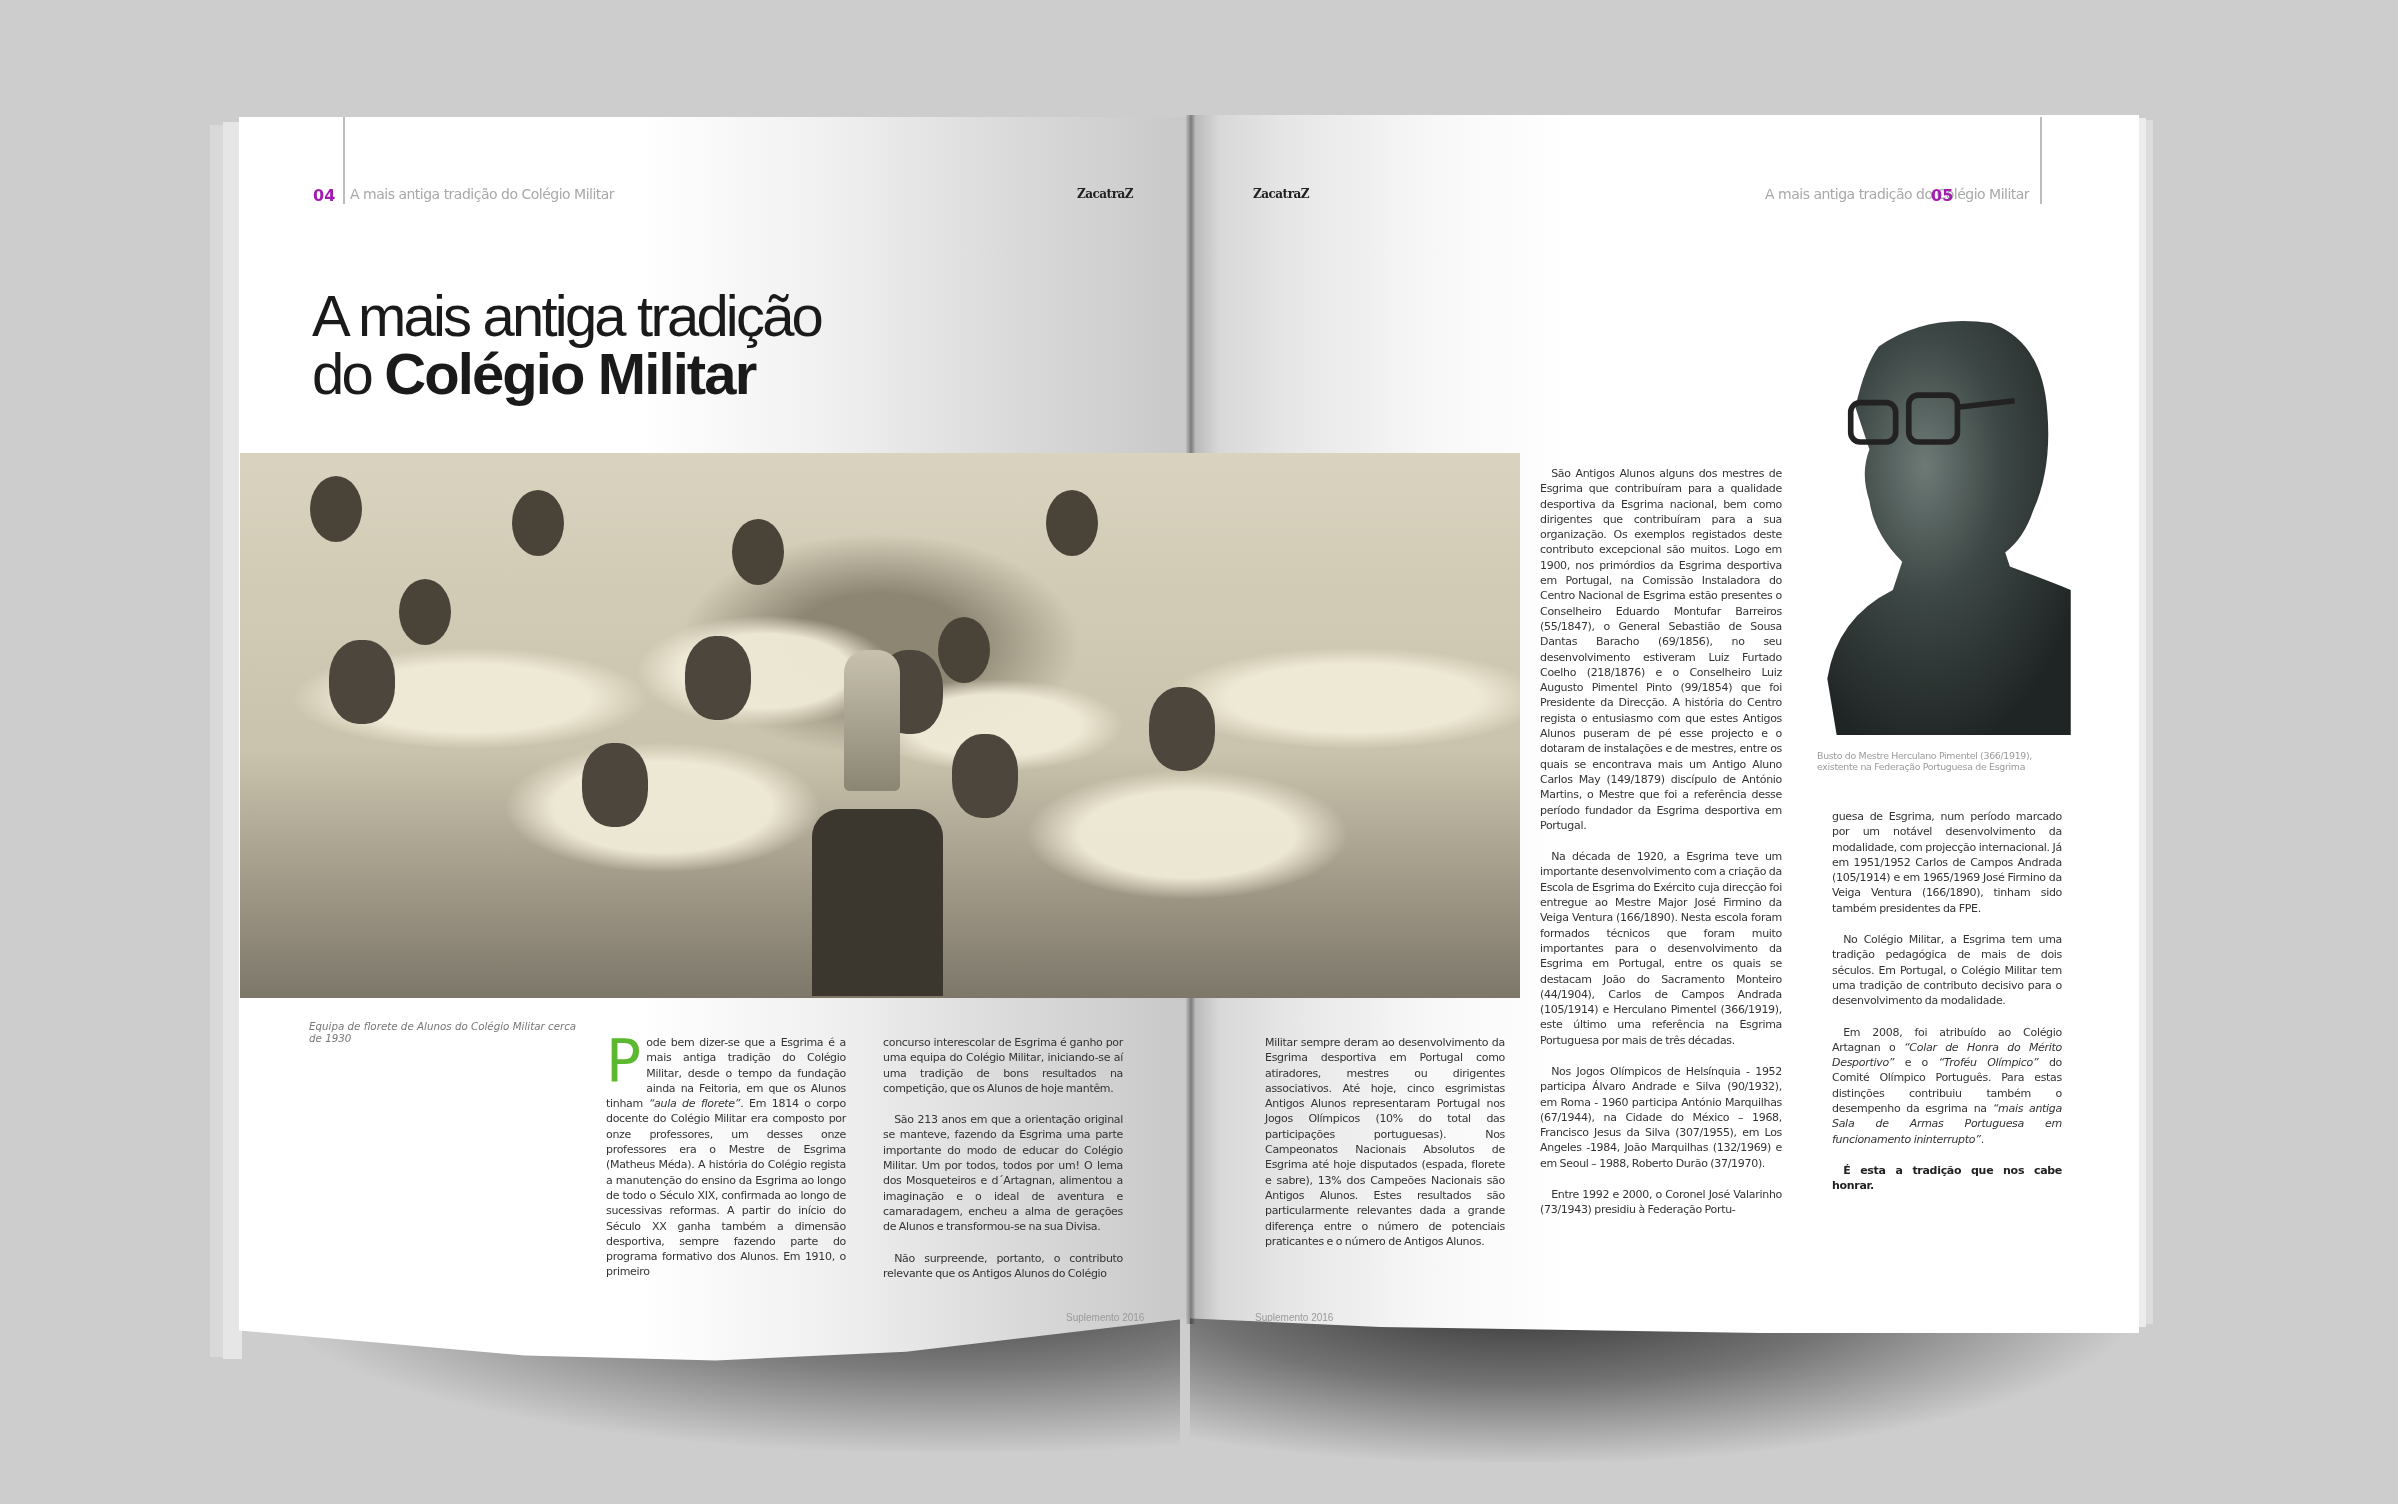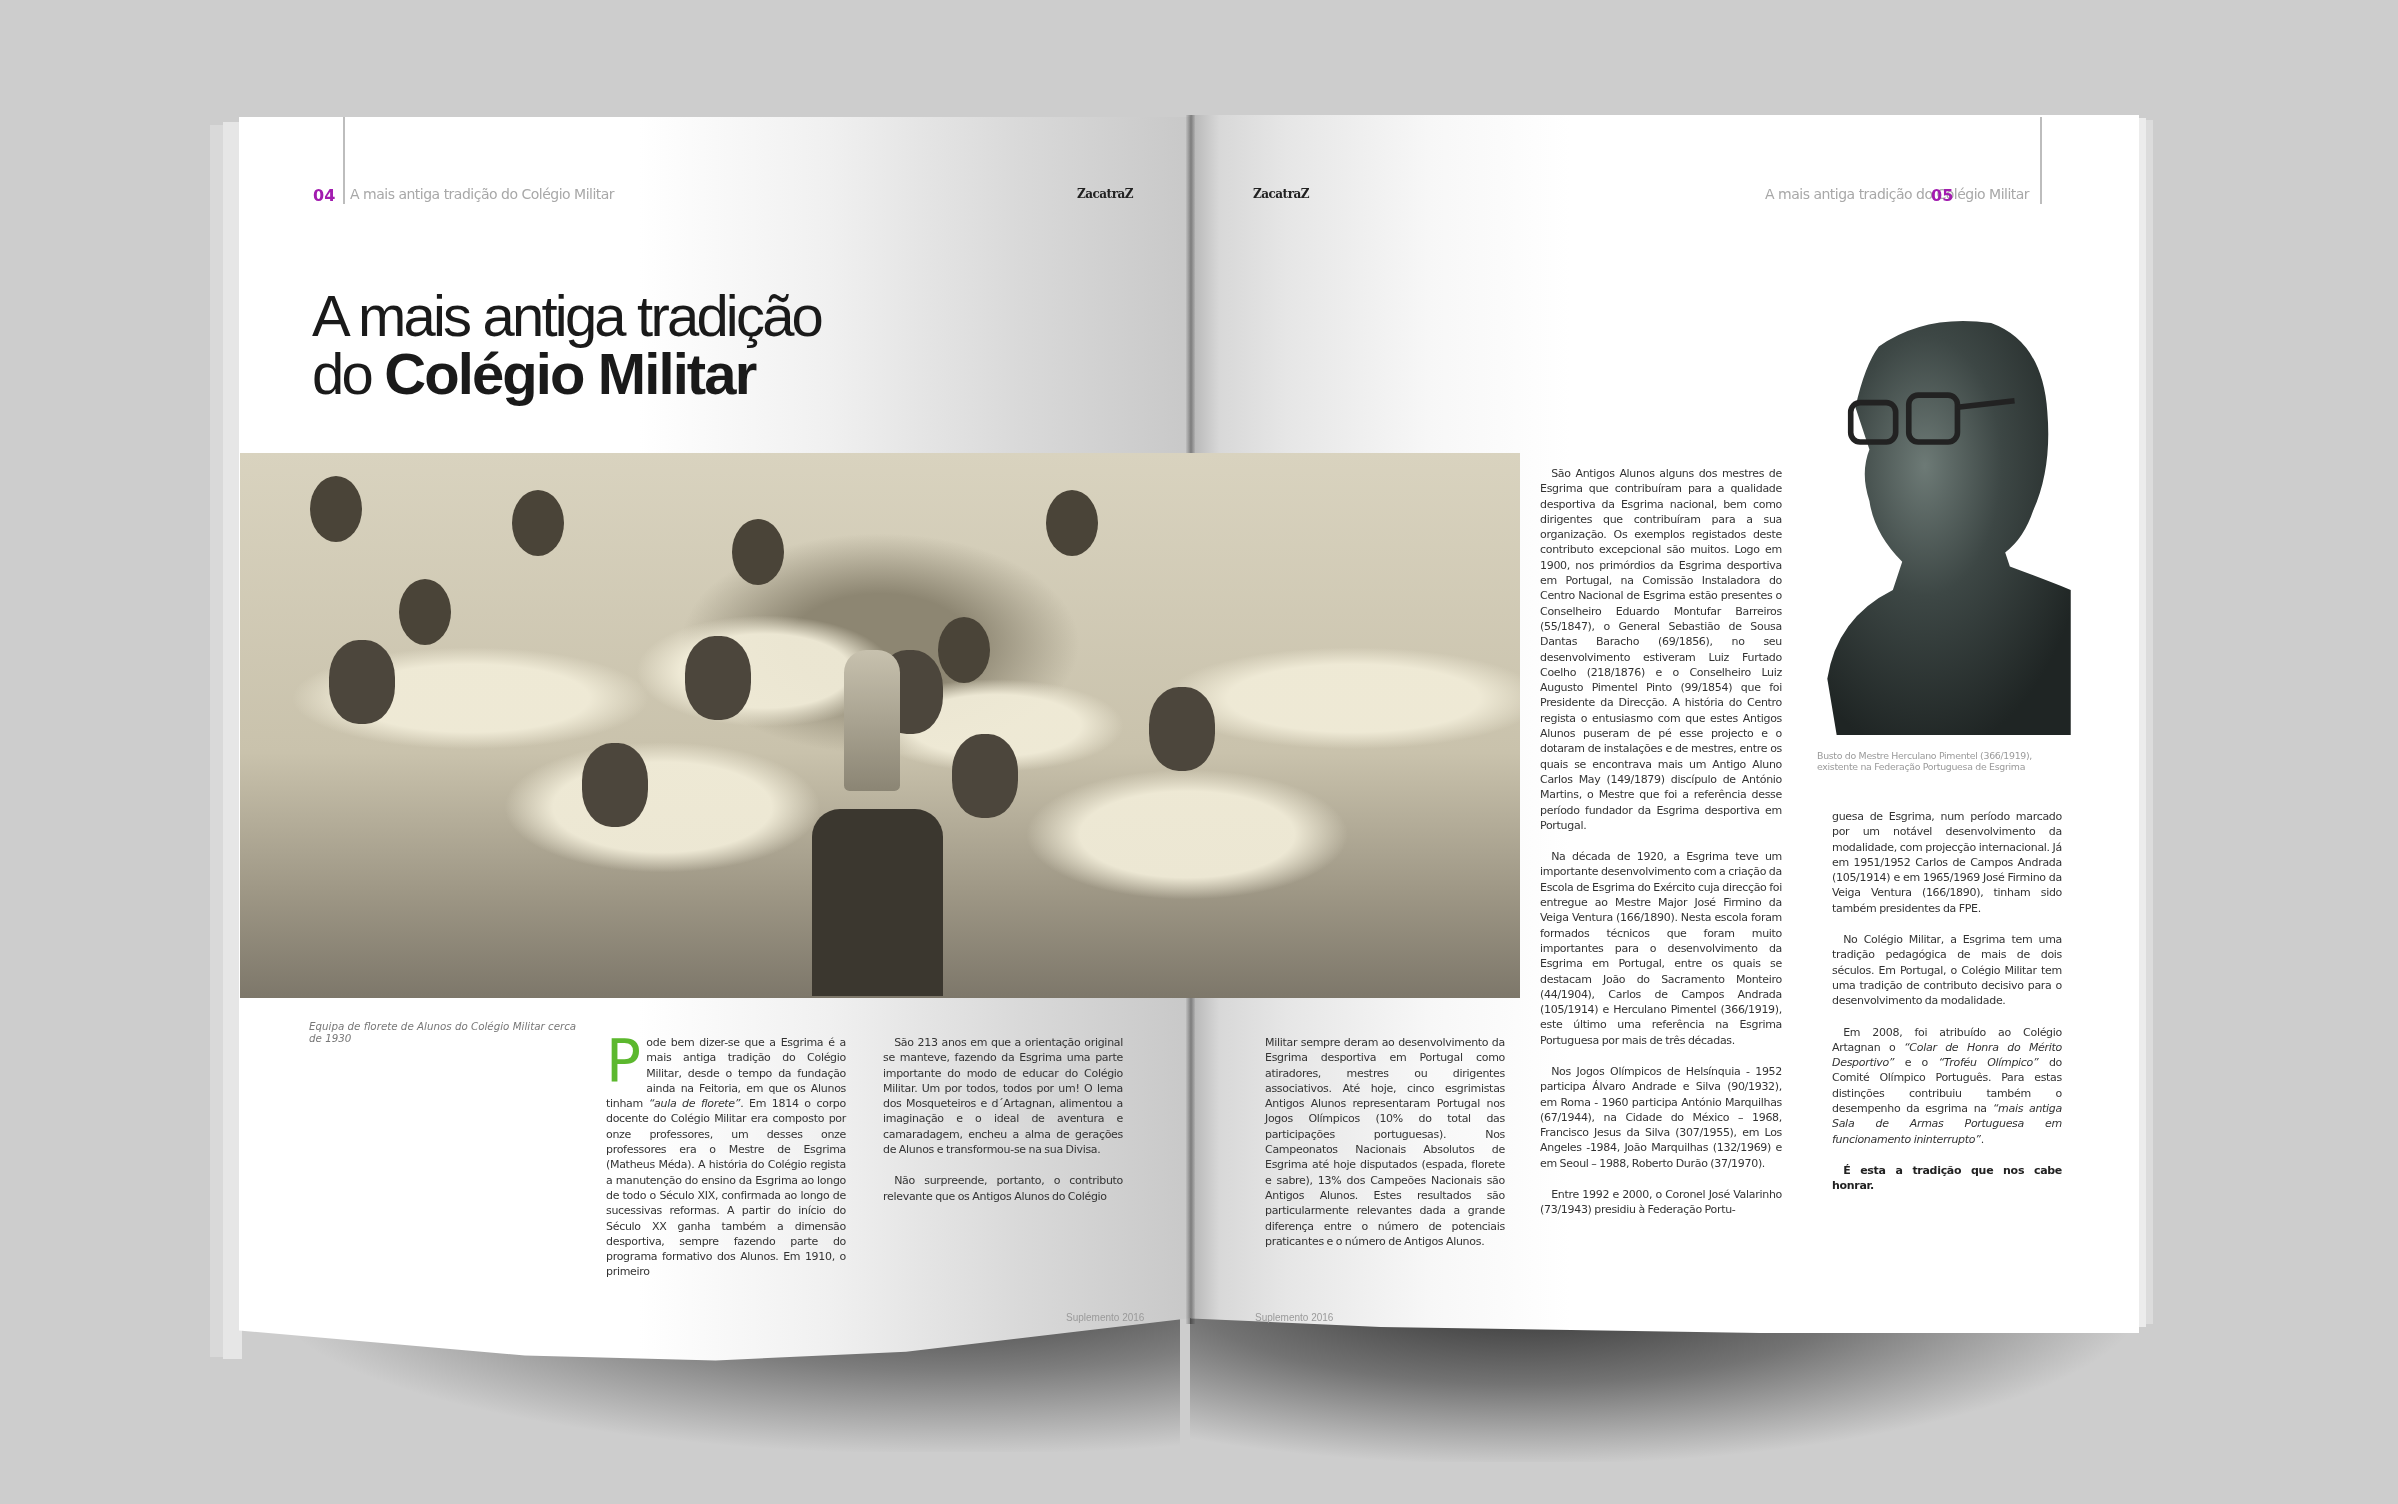--- a/index.html
+++ b/index.html
@@ -154,20 +154,21 @@
   <div class="abs table"></div>
 </div>
 
 <div class="abs caption-photo">Equipa de florete de Alunos do Colégio Militar cerca de 1930</div>
 
 <div class="abs col" style="left:590px; top:1019px; width:272px;">
   <p class="noindent"><span class="dropcap">P</span><span>ode bem dizer-se que a Esgrima é a mais antiga tradição do Colégio Militar, desde o tempo da fundação ainda na Feitoria, em que os Alunos tinham </span><em>“aula de florete”</em><span>. Em 1814 o corpo docente do Colégio Militar era composto por onze professores, um desses onze professores era o Mestre de Esgrima (Matheus Méda). A história do Colégio regista a manutenção do ensino da Esgrima ao longo de todo o Século XIX, confirmada ao longo de sucessivas reformas. A partir do início do Século XX ganha também a dimensão desportiva, sempre fazendo parte do programa formativo dos Alunos. Em 1910, o primeiro</span></p>
 </div>
 
 <div class="abs col" style="left:867px; top:1019px; width:272px;">
+  <p class="noindent">concurso interescolar de Esgrima é ganho por uma equipa do Colégio Militar, iniciando-se aí uma tradição de bons resultados na competição, que os Alunos de hoje mantêm.</p>
   <p>São 213 anos em que a orientação original se manteve, fazendo da Esgrima uma parte importante do modo de educar do Colégio Militar. Um por todos, todos por um! O lema dos Mosqueteiros e d´Artagnan, alimentou a imaginação e o ideal de aventura e camaradagem, encheu a alma de gerações de Alunos e transformou-se na sua Divisa.</p>
   <p>Não surpreende, portanto, o contributo relevante que os Antigos Alunos do Colégio</p>
 </div>
 
 <div class="abs col" style="left:1249px; top:1019px; width:272px;">
   <p class="noindent">Militar sempre deram ao desenvolvimento da Esgrima desportiva em Portugal como atiradores, mestres ou dirigentes associativos. Até hoje, cinco esgrimistas Antigos Alunos representaram Portugal nos Jogos Olímpicos (10% do total das participações portuguesas). Nos Campeonatos Nacionais Absolutos de Esgrima até hoje disputados (espada, florete e sabre), 13% dos Campeões Nacionais são Antigos Alunos. Estes resultados são particularmente relevantes dada a grande diferença entre o número de potenciais praticantes e o número de Antigos Alunos.</p>
 </div>
 
 <div class="abs col" style="left:1524px; top:450px; width:274px;">
   <p>São Antigos Alunos alguns dos mestres de Esgrima que contribuíram para a qualidade desportiva da Esgrima nacional, bem como dirigentes que contribuíram para a sua organização. Os exemplos registados deste contributo excepcional são muitos. Logo em 1900, nos primórdios da Esgrima desportiva em Portugal, na Comissão Instaladora do Centro Nacional de Esgrima estão presentes o Conselheiro Eduardo Montufar Barreiros (55/1847), o General Sebastião de Sousa Dantas Baracho (69/1856), no seu desenvolvimento estiveram Luiz Furtado Coelho (218/1876) e o Conselheiro Luiz Augusto Pimentel Pinto (99/1854) que foi Presidente da Direcção. A história do Centro regista o entusiasmo com que estes Antigos Alunos puseram de pé esse projecto e o dotaram de instalações e de mestres, entre os quais se encontrava mais um Antigo Aluno Carlos May (149/1879) discípulo de António Martins, o Mestre que foi a referência desse período fundador da Esgrima desportiva em Portugal.</p>

